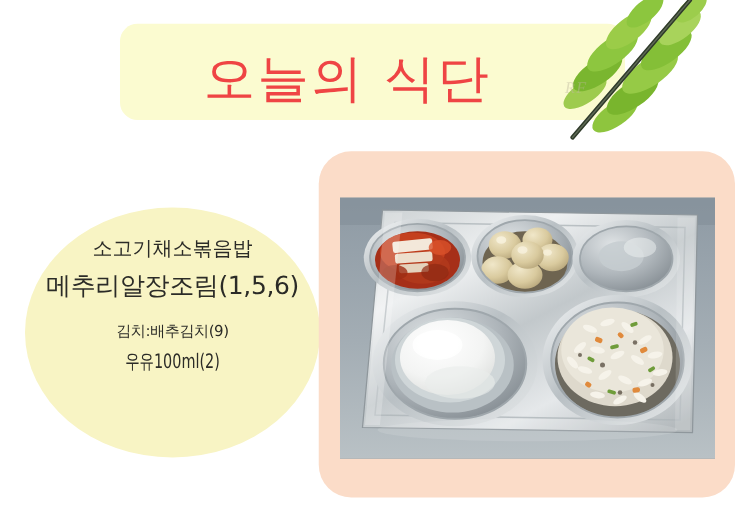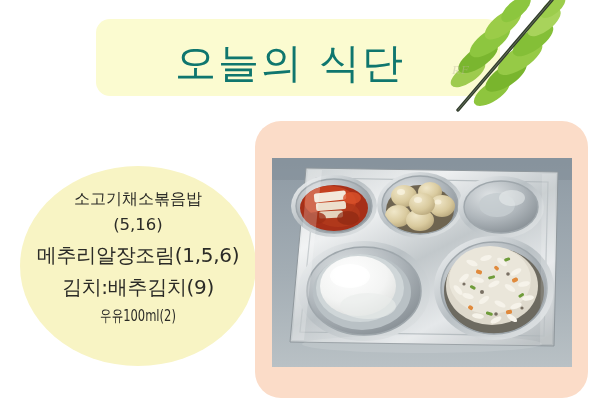--- a/index.html
+++ b/index.html
@@ -23,33 +23,33 @@
     position: absolute;
     left: 96px;
     top: 19px;
     width: 404px;
     height: 77px;
     background: #fbfbd0;
     border-radius: 14px;
   }
   .title-text {
     position: absolute;
-    left: 108px;
+    left: 96px;
     top: 19px;
     width: 404px;
     height: 89px;
     display: flex;
     align-items: center;
     justify-content: center;
     padding-right: 40px;
     box-sizing: border-box;
     font-family: "DejaVu Sans", "Liberation Sans", sans-serif;
     font-size: 41px;
     font-weight: 400;
-    color: #0f766e;
+    color: #ef4444;
     letter-spacing: 2px;
     white-space: nowrap;
     line-height: 1;
   }
 
   
   .leaf-wrap {
     position: absolute;
     left: 440px;
     top: -4px;
@@ -93,21 +93,21 @@
     font-family: "DejaVu Sans", "Liberation Sans", sans-serif;
   }
   .menu-line {
     font-size: 16px;
     line-height: 1.62;
     white-space: nowrap;
   }
   .menu-line.l1 { font-size: 16px; }
   .menu-line.l2 { font-size: 16.5px; }
   .menu-line.l3 { font-size: 20px; letter-spacing: -0.3px; }
-  .menu-line.l4 { font-size: 20px; letter-spacing: -0.3px; }
+  .menu-line.l4 { font-size: 12px; letter-spacing: -0.3px; margin-top: 12px; }
   .menu-line.l5 {
     font-size: 16px;
     transform: scaleX(0.72);
     transform-origin: center center;
   }
 
   
   .photo-frame {
     position: absolute;
     left: 255px;
@@ -154,21 +154,20 @@
 
       <path d="M18 114 L112 4" stroke="#2f3a2a" stroke-width="3.4" stroke-linecap="round" fill="none"></path>
       <path d="M18 114 L112 4" stroke="#6e7a63" stroke-width="1.1" stroke-linecap="round" fill="none" opacity="0.75"></path>
     </svg>
   </div>
   <div class="watermark">RF</div>
 
   <div class="menu-oval"></div>
   <div class="menu-text">
     <div class="menu-line l1">소고기채소볶음밥</div>
-    <div class="menu-line l2">(5,16)</div>
     <div class="menu-line l3">메추리알장조림(1,5,6)</div>
     <div class="menu-line l4">김치:배추김치(9)</div>
     <div class="menu-line l5">우유100ml(2)</div>
   </div>
 
   <div class="photo-frame"></div>
   <div class="photo">
     <svg width="300" height="209" viewBox="0 0 300 209" xmlns="http://www.w3.org/2000/svg">
       <defs>
         <linearGradient id="tableGrad" x1="0" y1="0" x2="0" y2="1">

